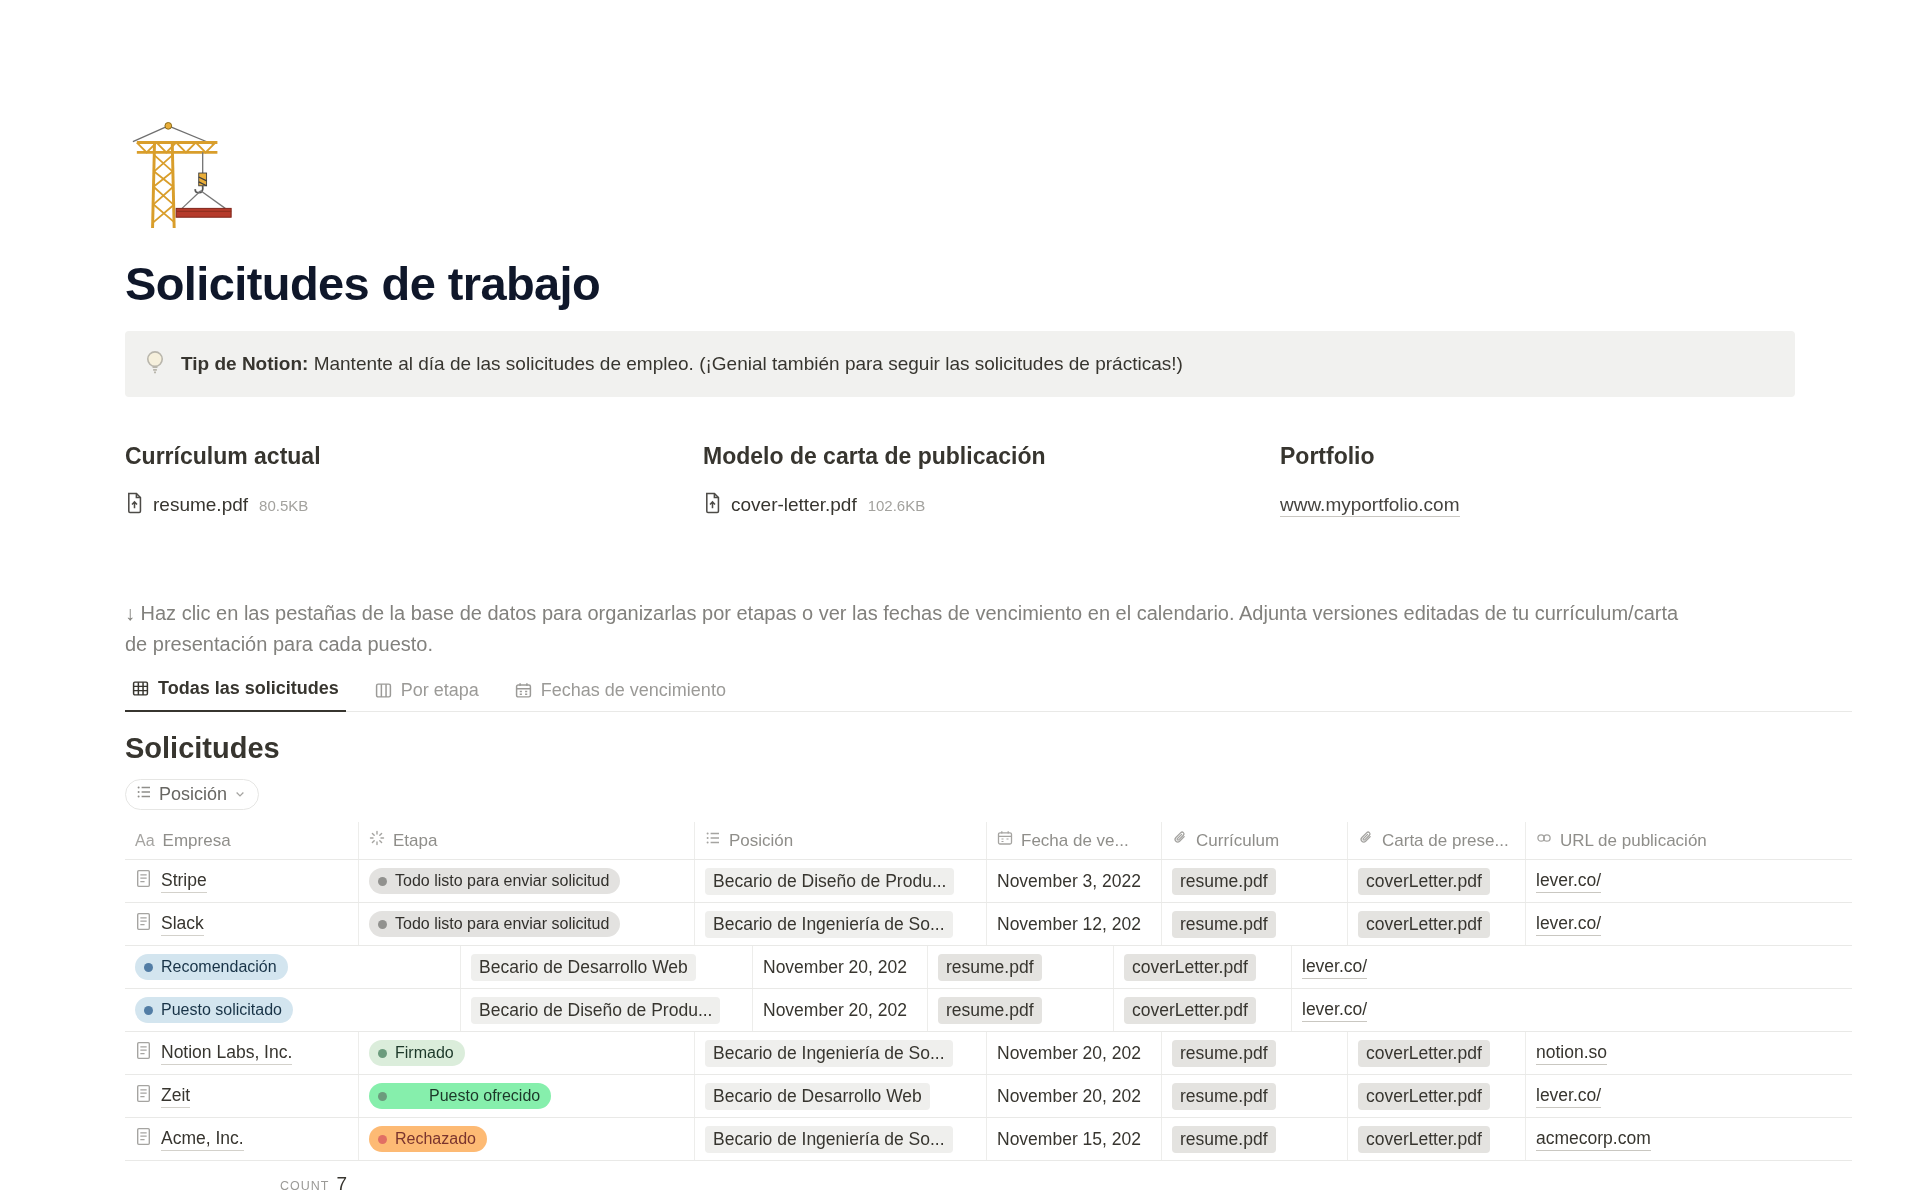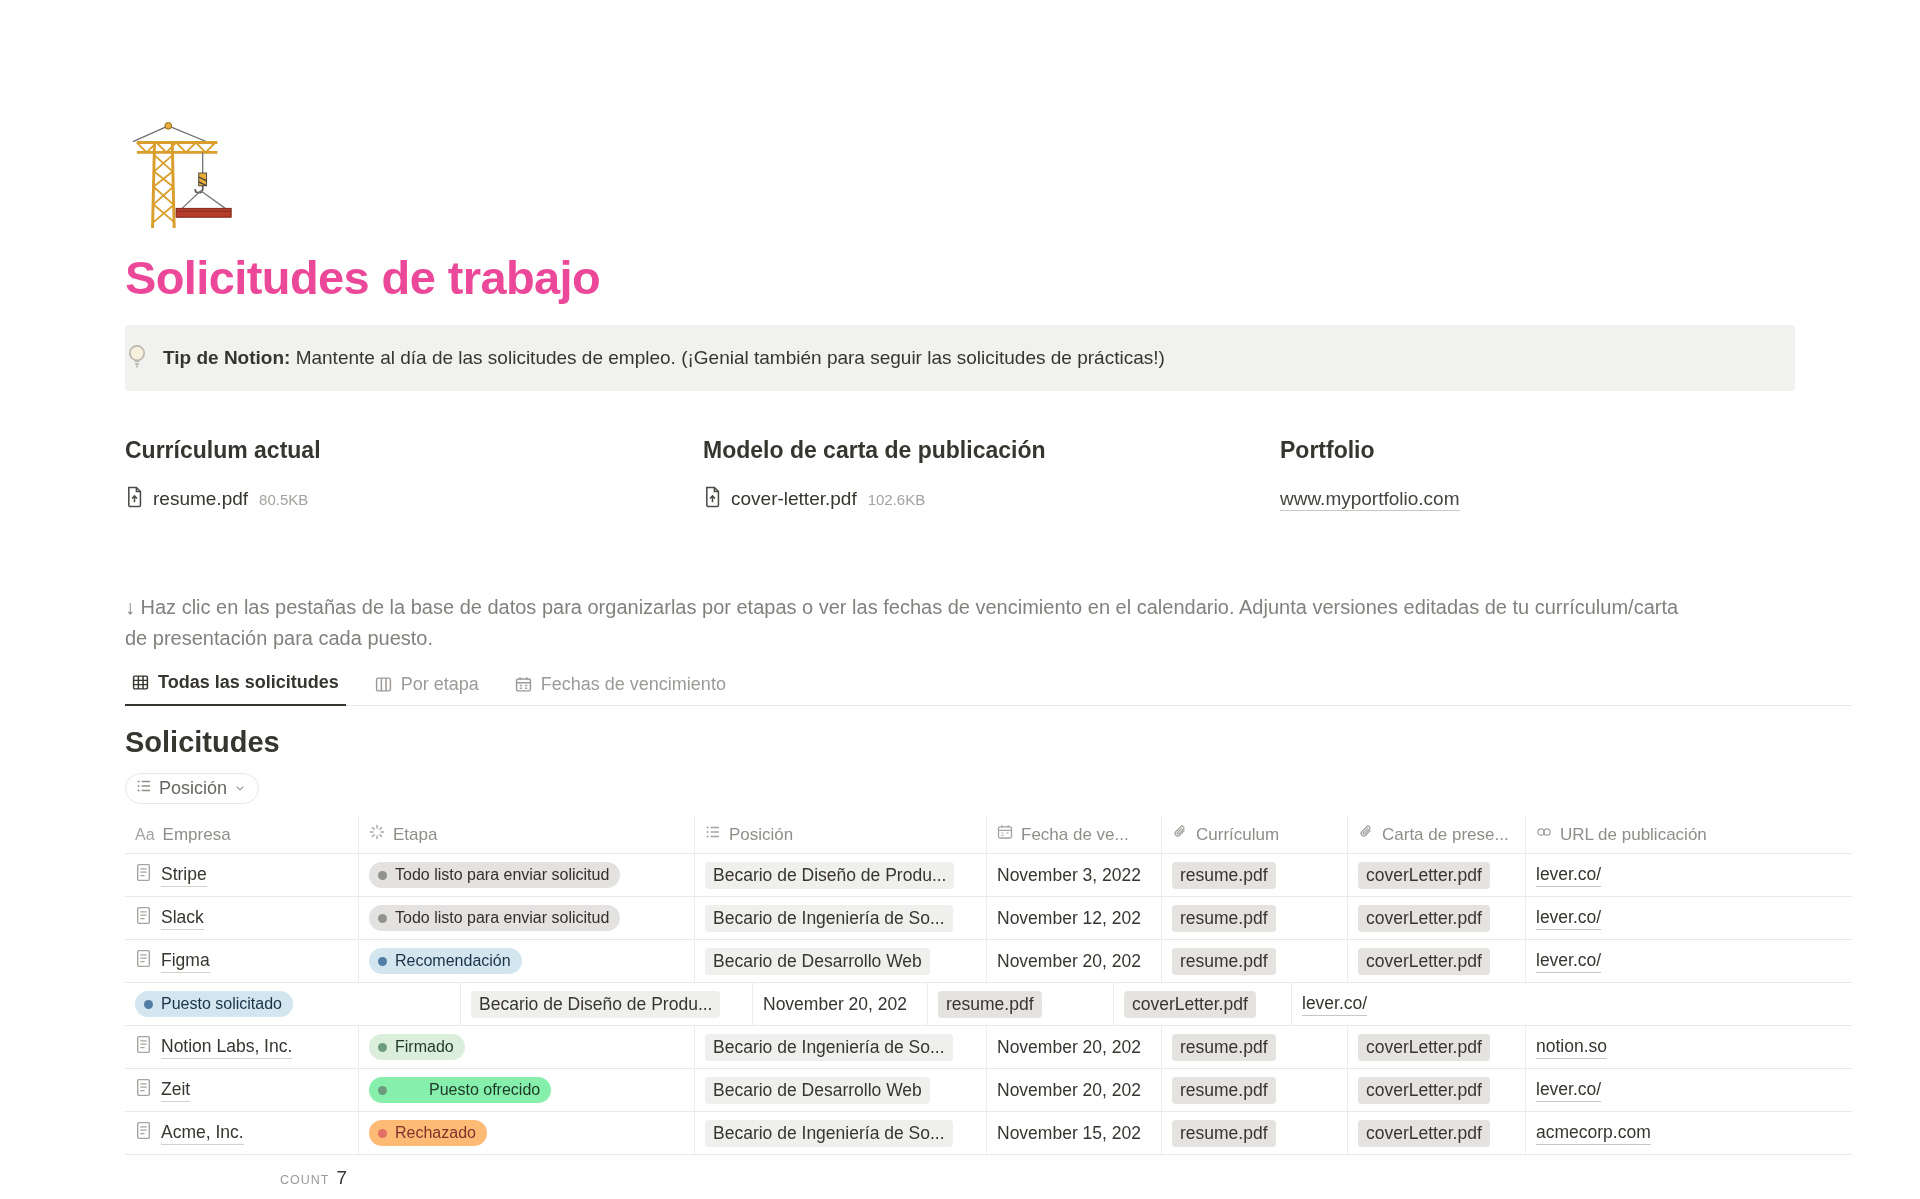--- a/index.html
+++ b/index.html
@@ -2,25 +2,25 @@
 <html><head>
 <meta charset="utf-8">
 <style>
   * { box-sizing: border-box; margin: 0; padding: 0; }
   html,body { width:1920px; height:1199px; overflow:hidden; background:#ffffff; }
   body { font-family:"Liberation Sans","DejaVu Sans",sans-serif; color:#37352F; }
   .content { margin-left:125px; width:1727px; }
 
   
   .page-icon { margin-top:118px; width:118px; height:112px; }
-  h1.page-title { margin-top:20px; font-size:47px; font-weight:700; letter-spacing:-0.6px; color:#ec4899; }
+  h1.page-title { margin-top:26px; font-size:47px; font-weight:700; letter-spacing:-0.6px; color:#0f172a; }
 
   
   .callout { margin-top:20px; width:1670px; min-height:66px; background:#F1F1EF; border-radius:4px;
-             display:flex; align-items:center; gap:14px; padding:16px 0; }
+             display:flex; align-items:center; gap:14px; padding:16px 18px; }
   .callout-text { font-size:19px; line-height:28px; color:#37352F; }
   .callout-text b { font-weight:700; }
 
   
   .resources { display:flex; margin-top:46px; width:1727px; }
   .res-col1 { width:578px; } .res-col2 { width:577px; } .res-col3 { width:572px; }
   .res-heading { font-size:23px; font-weight:700; color:#37352F; }
   .file-row { margin-top:22px; display:flex; align-items:center; gap:9px; }
   .file-name { font-size:19px; color:#37352F; }
   .file-size { font-size:15px; color:#A3A29E; margin-left:2px; }
@@ -333,157 +333,146 @@
     </div>
     <div class="cell c6">
       <span class="file-chip">coverLetter.pdf</span>
     </div>
     <div class="cell c7">
       <span class="url-link">lever.co/</span>
     </div>
   </div>
 
   <div class="t-row">
+    <div class="cell c2">
+      <span class="pill" style="background: rgb(211, 229, 239); color: rgb(24, 51, 71); text-align: center;">
+        <span class="pill-dot" style="background: rgb(82, 125, 165);"></span>
+        <span class="pill-label">Recomendación</span>
+      </span>
+    </div>
+    <div class="cell c3">
+      <span class="chip">Becario de Desarrollo Web</span>
+    </div>
+    <div class="cell c4">
+      <span class="due-date">November 20, 202</span>
+    </div>
+    <div class="cell c5">
+      <span class="file-chip">resume.pdf</span>
+    </div>
+    <div class="cell c6">
+      <span class="file-chip">coverLetter.pdf</span>
+    </div>
+    <div class="cell c7">
+      <span class="url-link">lever.co/</span>
+    </div>
+  </div>
+
+  <div class="t-row">
+    <div class="cell c2">
+      <span class="pill" style="background: rgb(211, 229, 239); color: rgb(24, 51, 71);">
+        <span class="pill-dot" style="background: rgb(82, 125, 165);"></span>
+        <span class="pill-label">Puesto solicitado</span>
+      </span>
+    </div>
+    <div class="cell c3">
+      <span class="chip">Becario de Diseño de Produ...</span>
+    </div>
+    <div class="cell c4">
+      <span class="due-date">November 20, 202</span>
+    </div>
+    <div class="cell c5">
+      <span class="file-chip">resume.pdf</span>
+    </div>
+    <div class="cell c6">
+      <span class="file-chip">coverLetter.pdf</span>
+    </div>
+    <div class="cell c7">
+      <span class="url-link">lever.co/</span>
+    </div>
+  </div>
+
+  <div class="t-row">
     <div class="cell c1">
       <span class="company">
         <span class="ico">
           <svg width="17" height="19" viewBox="0 0 16 18">
             <rect x="2.5" y="1.5" width="11" height="15" rx="1" fill="none" stroke="#A5A4A1" stroke-width="1.3"></rect>
             <path d="M5 5.5 h6 M5 8.7 h6 M5 11.9 h4" stroke="#A5A4A1" stroke-width="1.2"></path>
           </svg>
         </span>
-        <span class="company-name">Figma</span>
-      </span>
-    </div>
-    <div class="cell c2">
-      <span class="pill" style="background: rgb(211, 229, 239); color: rgb(24, 51, 71); text-align: center;">
-        <span class="pill-dot" style="background: rgb(82, 125, 165);"></span>
-        <span class="pill-label">Recomendación</span>
-      </span>
-    </div>
-    <div class="cell c3">
-      <span class="chip">Becario de Desarrollo Web</span>
+        <span class="company-name">Notion Labs, Inc.</span>
+      </span>
+    </div>
+    <div class="cell c2">
+      <span class="pill" style="background: rgb(219, 237, 219); color: rgb(28, 56, 41);">
+        <span class="pill-dot" style="background: rgb(108, 155, 125);"></span>
+        <span class="pill-label">Firmado</span>
+      </span>
+    </div>
+    <div class="cell c3">
+      <span class="chip">Becario de Ingeniería de So...</span>
     </div>
     <div class="cell c4">
       <span class="due-date">November 20, 202</span>
     </div>
     <div class="cell c5">
       <span class="file-chip">resume.pdf</span>
     </div>
     <div class="cell c6">
       <span class="file-chip">coverLetter.pdf</span>
     </div>
     <div class="cell c7">
-      <span class="url-link">lever.co/</span>
-    </div>
-  </div>
-
-  <div class="t-row">
-    <div class="cell c2">
-      <span class="pill" style="background: rgb(211, 229, 239); color: rgb(24, 51, 71);">
-        <span class="pill-dot" style="background: rgb(82, 125, 165);"></span>
-        <span class="pill-label">Puesto solicitado</span>
-      </span>
-    </div>
-    <div class="cell c3">
-      <span class="chip">Becario de Diseño de Produ...</span>
-    </div>
-    <div class="cell c4">
-      <span class="due-date">November 20, 202</span>
-    </div>
-    <div class="cell c5">
-      <span class="file-chip">resume.pdf</span>
-    </div>
-    <div class="cell c6">
-      <span class="file-chip">coverLetter.pdf</span>
-    </div>
-    <div class="cell c7">
-      <span class="url-link">lever.co/</span>
+      <span class="url-link">notion.so</span>
     </div>
   </div>
 
   <div class="t-row">
     <div class="cell c1">
       <span class="company">
         <span class="ico">
           <svg width="17" height="19" viewBox="0 0 16 18">
             <rect x="2.5" y="1.5" width="11" height="15" rx="1" fill="none" stroke="#A5A4A1" stroke-width="1.3"></rect>
             <path d="M5 5.5 h6 M5 8.7 h6 M5 11.9 h4" stroke="#A5A4A1" stroke-width="1.2"></path>
           </svg>
         </span>
-        <span class="company-name">Notion Labs, Inc.</span>
-      </span>
-    </div>
-    <div class="cell c2">
-      <span class="pill" style="background: rgb(219, 237, 219); color: rgb(28, 56, 41);">
+        <span class="company-name">Zeit</span>
+      </span>
+    </div>
+    <div class="cell c2">
+      <span class="pill" style="background: #86efac; color: rgb(28, 56, 41); gap: 42px;">
         <span class="pill-dot" style="background: rgb(108, 155, 125);"></span>
-        <span class="pill-label">Firmado</span>
-      </span>
-    </div>
-    <div class="cell c3">
-      <span class="chip">Becario de Ingeniería de So...</span>
+        <span class="pill-label">Puesto ofrecido</span>
+      </span>
+    </div>
+    <div class="cell c3">
+      <span class="chip">Becario de Desarrollo Web</span>
     </div>
     <div class="cell c4">
       <span class="due-date">November 20, 202</span>
     </div>
     <div class="cell c5">
       <span class="file-chip">resume.pdf</span>
     </div>
     <div class="cell c6">
       <span class="file-chip">coverLetter.pdf</span>
     </div>
     <div class="cell c7">
-      <span class="url-link">notion.so</span>
+      <span class="url-link">lever.co/</span>
     </div>
   </div>
 
   <div class="t-row">
     <div class="cell c1">
       <span class="company">
         <span class="ico">
           <svg width="17" height="19" viewBox="0 0 16 18">
             <rect x="2.5" y="1.5" width="11" height="15" rx="1" fill="none" stroke="#A5A4A1" stroke-width="1.3"></rect>
             <path d="M5 5.5 h6 M5 8.7 h6 M5 11.9 h4" stroke="#A5A4A1" stroke-width="1.2"></path>
           </svg>
         </span>
-        <span class="company-name">Zeit</span>
-      </span>
-    </div>
-    <div class="cell c2">
-      <span class="pill" style="background: #86efac; color: rgb(28, 56, 41); gap: 42px;">
-        <span class="pill-dot" style="background: rgb(108, 155, 125);"></span>
-        <span class="pill-label">Puesto ofrecido</span>
-      </span>
-    </div>
-    <div class="cell c3">
-      <span class="chip">Becario de Desarrollo Web</span>
-    </div>
-    <div class="cell c4">
-      <span class="due-date">November 20, 202</span>
-    </div>
-    <div class="cell c5">
-      <span class="file-chip">resume.pdf</span>
-    </div>
-    <div class="cell c6">
-      <span class="file-chip">coverLetter.pdf</span>
-    </div>
-    <div class="cell c7">
-      <span class="url-link">lever.co/</span>
-    </div>
-  </div>
-
-  <div class="t-row">
-    <div class="cell c1">
-      <span class="company">
-        <span class="ico">
-          <svg width="17" height="19" viewBox="0 0 16 18">
-            <rect x="2.5" y="1.5" width="11" height="15" rx="1" fill="none" stroke="#A5A4A1" stroke-width="1.3"></rect>
-            <path d="M5 5.5 h6 M5 8.7 h6 M5 11.9 h4" stroke="#A5A4A1" stroke-width="1.2"></path>
-          </svg>
-        </span>
         <span class="company-name">Acme, Inc.</span>
       </span>
     </div>
     <div class="cell c2">
       <span class="pill" style="background: #fdba74; color: rgb(122, 52, 46);">
         <span class="pill-dot" style="background: rgb(225, 111, 100);"></span>
         <span class="pill-label">Rechazado</span>
       </span>
     </div>
     <div class="cell c3">

